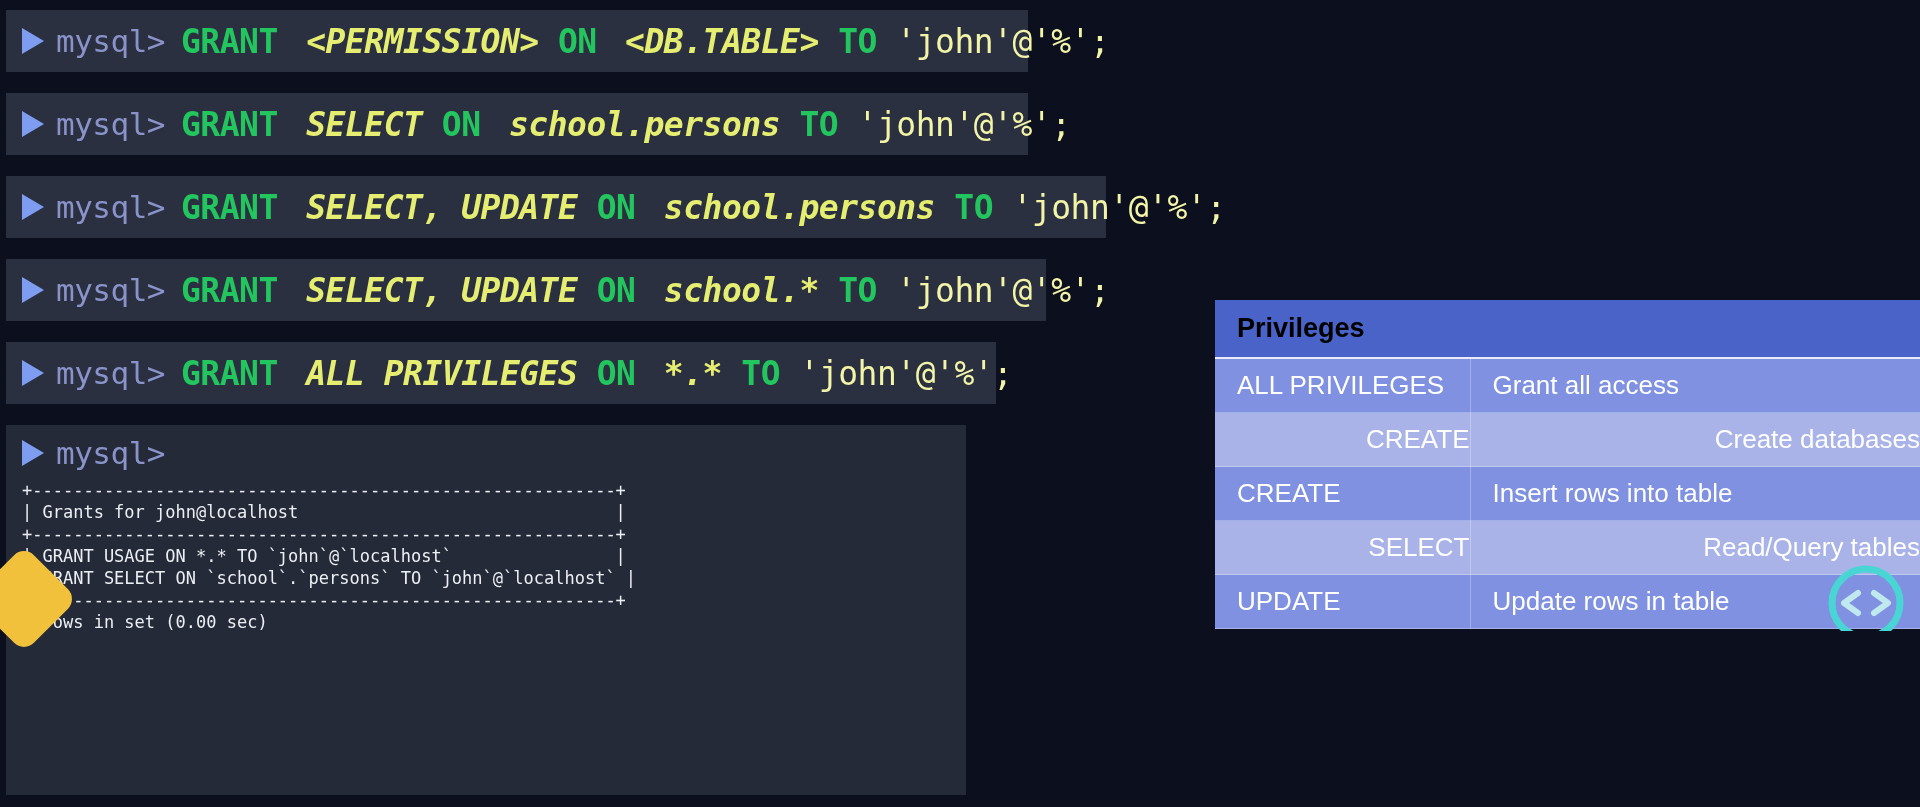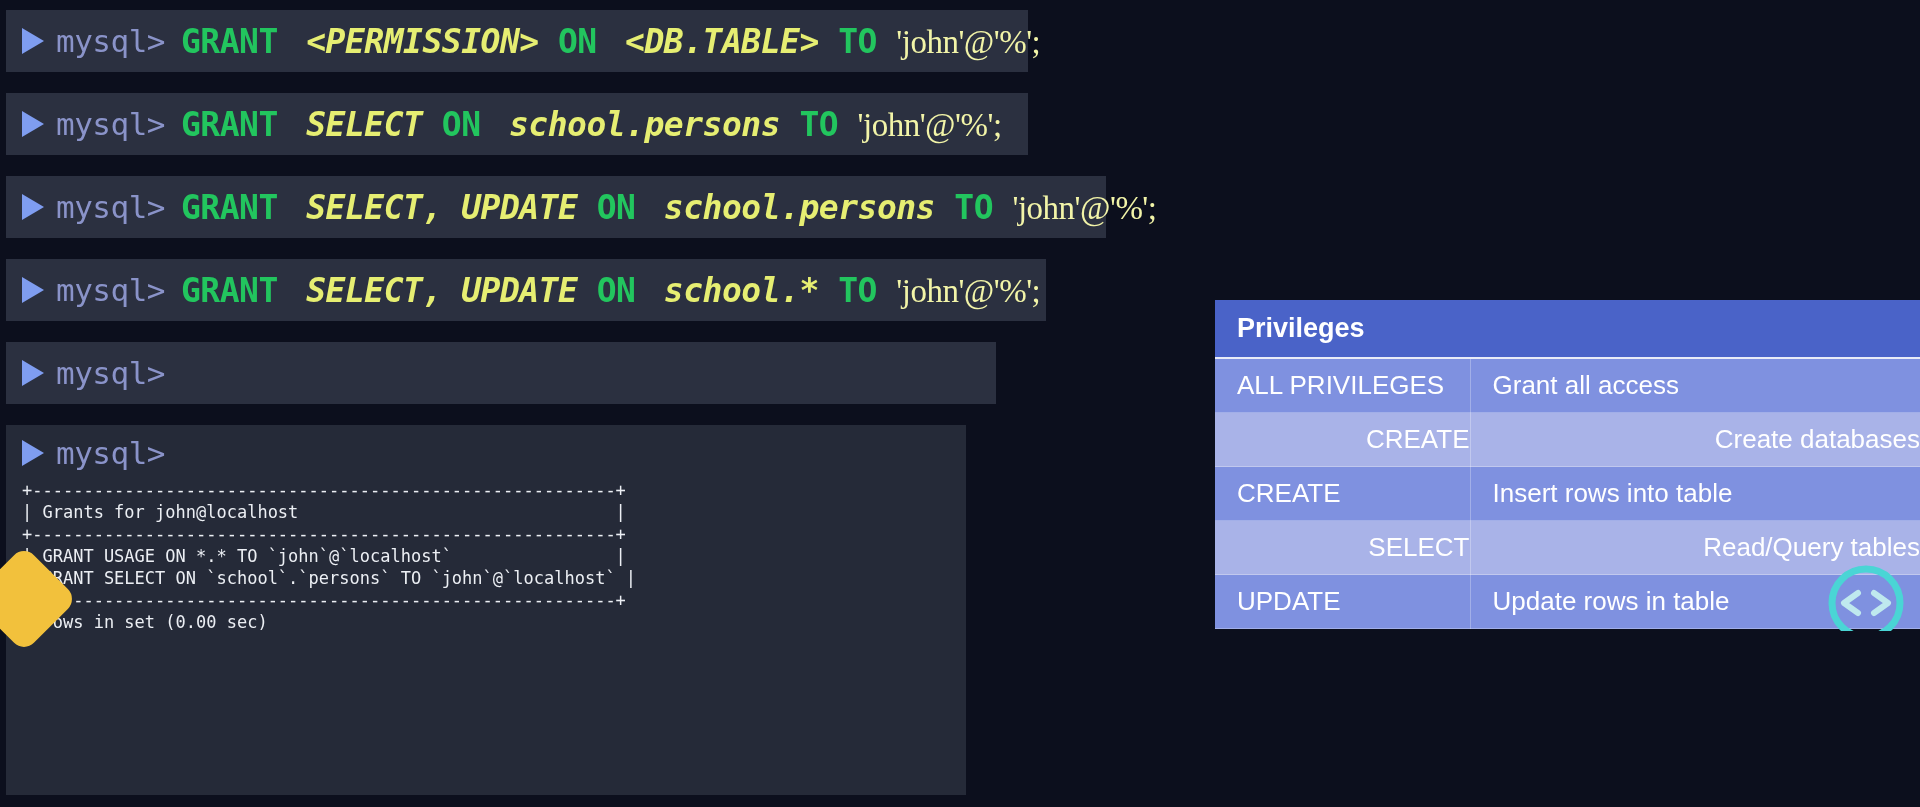--- a/index.html
+++ b/index.html
@@ -43,21 +43,21 @@
     margin-right: 16px;
   }
   .tok {
     font-family: "DejaVu Sans Mono", monospace;
     font-size: 33px;
     letter-spacing: -0.5px;
     white-space: pre;
   }
   .kw   { color: #22c55e; font-weight: bold; }
   .arg  { color: #e6ee72; font-style: italic; font-weight: bold; margin-left: 9px; }
-  .str  { color: #f2f4a8; font-family: Liberation Serif, serif; }
+  .str  { color: #f2f4a8; }
 
   
   .term-block {
     position: absolute;
     background: #252a38;
   }
   .term-head {
     display: flex;
     align-items: center;
     padding: 10px 0 4px 14px;
@@ -77,21 +77,21 @@
   #priv-table {
     position: absolute;
     left: 1215px;
     top: 300px;
     width: 705px;
     border-collapse: collapse;
     font-family: "Liberation Sans", sans-serif;
   }
   #priv-table .hdr-cell {
     background: #4a63c8;
-    color: #ffffff;
+    color: #000000;
     font-size: 27px;
     font-weight: bold;
     padding: 13px 0 13px 22px;
     border-bottom: 2px solid #e9ecf8;
     text-align: left;
   }
   #priv-table td {
     color: #ffffff;
     font-size: 26px;
     padding: 11px 0 11px 22px;
@@ -166,20 +166,21 @@
     <span class="tok"><span class="kw">GRANT </span><span class="arg">SELECT, UPDATE</span><span class="kw"> ON </span><span class="arg">school.*</span><span class="kw"> TO </span><span class="str">'john'@'%';</span></span>
   </div>
 
   <div class="cmd-block" style="left:6px; top:342px; height:62px; width:990px;">
     <span class="play-icon">
       <svg width="26" height="30" viewBox="0 0 26 30">
           <polygon points="2,2 24,15 2,28" fill="#7f9df0"></polygon>
         </svg>
     </span>
     <span class="prompt">mysql&gt;</span>
+    <span class="tok"><span class="kw">GRANT </span><span class="arg">ALL PRIVILEGES</span><span class="kw"> ON </span><span class="arg">*.*</span><span class="kw"> TO </span><span class="str">'john'@'%';</span></span>
   </div>
 
   <div class="term-block" style="left:6px; top:425px; width:960px; height:370px;">
     <div class="term-head">
       <span class="play-icon">
         <svg width="26" height="30" viewBox="0 0 26 30">
             <polygon points="2,2 24,15 2,28" fill="#7f9df0"></polygon>
           </svg>
       </span>
       <span class="prompt">mysql&gt;</span>

